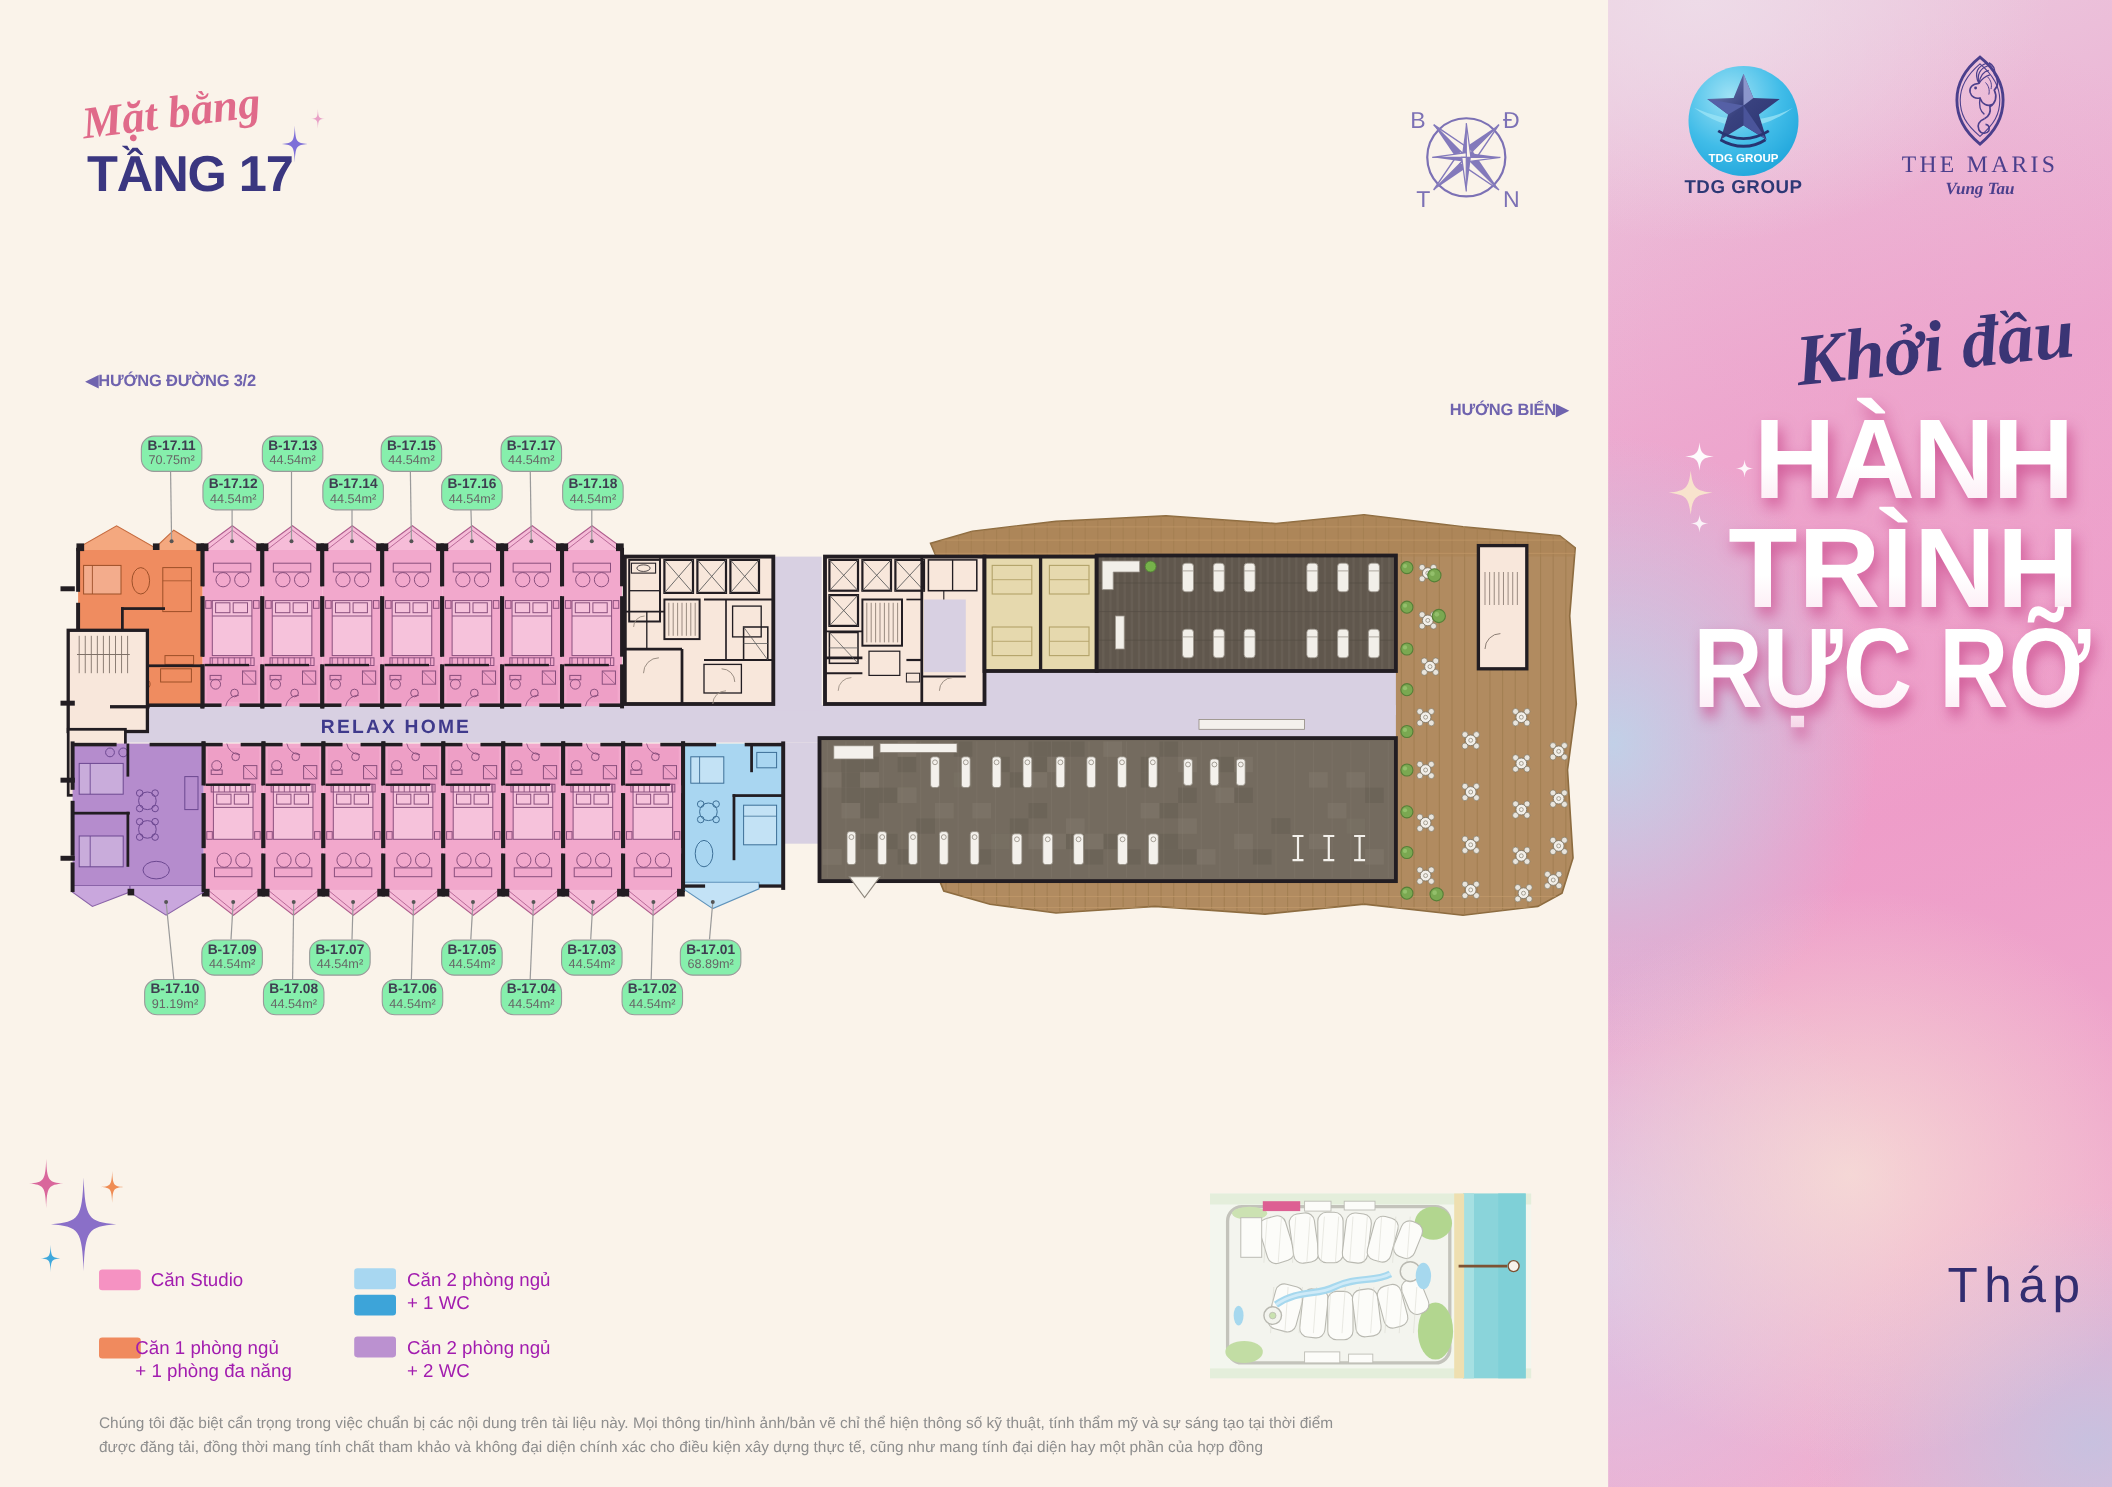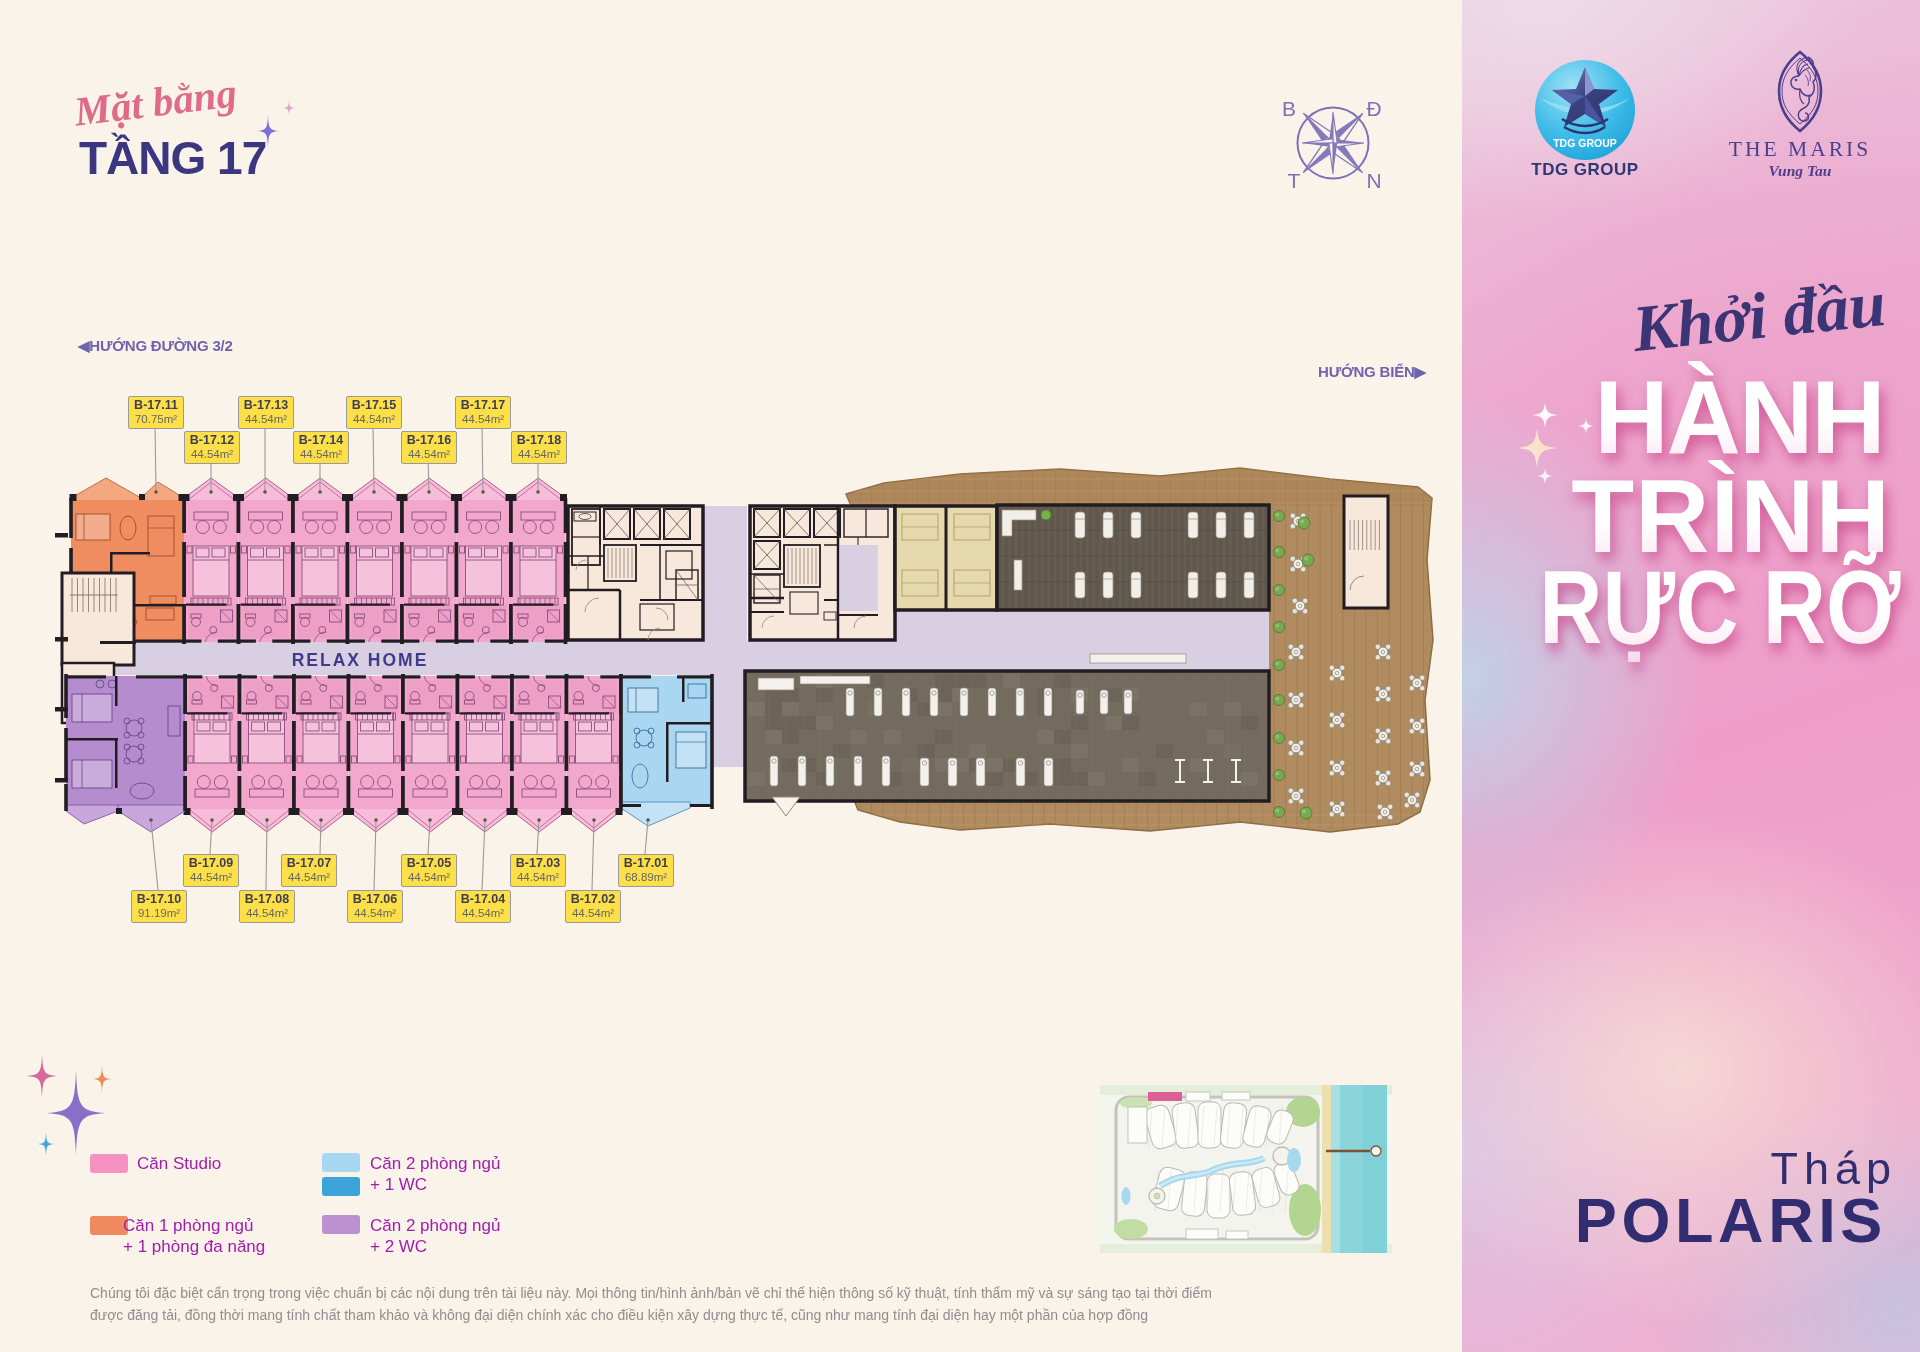--- a/index.html
+++ b/index.html
@@ -1,19 +1,19 @@
 <!DOCTYPE html>
 <html><head><meta charset="utf-8">
 <style>
 *{margin:0;padding:0;box-sizing:border-box;}
 html,body{width:1920px;height:1352px;overflow:hidden;}
 body{font-family:"Liberation Sans",sans-serif;background:#faf3ea;position:relative;}
 .page{position:absolute;inset:0;}
 svg.plan{position:absolute;left:0;top:0;}
-.lbl{position:absolute;width:56px;background:#fde047;border:1.3px solid #9a9a9a;border-radius:2px;text-align:center;padding:2px 0 3px;line-height:1.05;}
+.lbl{position:absolute;width:56px;background:#86efac;border:1.3px solid #9a9a9a;border-radius:12px;text-align:center;padding:2px 0 3px;line-height:1.05;}
 .lbl .l1{font-size:12.5px;font-weight:700;color:#3e3e50;}
 .lbl .l2{font-size:11.5px;color:#666;margin-top:1px;}
 .script{font-family:"Liberation Serif",serif;font-style:italic;font-weight:700;}
 .panel{position:absolute;left:1462px;top:0;width:458px;height:1352px;overflow:hidden;
 background:
 radial-gradient(240px 280px at 1% 50%, rgba(186,216,236,.85), rgba(186,216,236,0)),
 radial-gradient(300px 260px at 48% 79%, rgba(247,226,215,.8), rgba(247,226,215,0)),
 radial-gradient(280px 300px at 0% 85%, rgba(214,204,236,.8), rgba(214,204,236,0)),
 radial-gradient(260px 220px at 96% 97%, rgba(186,198,228,.75), rgba(186,198,228,0)),
 radial-gradient(320px 220px at 18% 0%, rgba(238,221,233,.9), rgba(238,221,233,0)),
@@ -1593,15 +1593,14 @@
   <div class="hdr" style="top:359px;left:48px;letter-spacing:-2px;">HÀNH</div>
   <div class="hdr" style="top:458px;left:40px;letter-spacing:1px;">TRÌNH</div>
   <div class="hdr" style="top:549px;left:29px;transform:scaleX(0.85);transform-origin:50% 50%;">RỰC RỠ</div>
   <svg width="140" height="140" style="position:absolute;left:30px;top:390px;">
     <path d="M45,38 C47,54 49,56 65,58 C49,60 47,62 45,78 C43,62 41,60 25,58 C41,56 43,54 45,38Z" fill="#f8e3cd"></path>
     <path d="M53,12 C54,22 56,24 66,25 C56,26 54,28 53,38 C52,28 50,26 40,25 C50,24 52,22 53,12Z" fill="#fff" opacity=".95"></path>
     <path d="M94,28 C94.6,34 96,35.4 102,36 C96,36.6 94.6,38 94,44 C93.4,38 92,36.6 86,36 C92,35.4 93.4,34 94,28Z" fill="#fff" opacity=".9"></path>
     <path d="M53,78 C53.6,84 55,85.4 61,86 C55,86.6 53.6,88 53,94 C52.4,88 51,86.6 45,86 C51,85.4 52.4,84 53,78Z" fill="#fff" opacity=".85"></path>
   </svg>
   <div style="position:absolute;right:23px;top:1143px;font-size:45px;color:#322d70;font-weight:500;letter-spacing:6px;">Tháp</div>
-  <div style="position:absolute;right:33px;top:1184px;font-size:63px;color:#322d70;font-weight:700;letter-spacing:4.6px;">POLARIS</div>
 </div>
 </div>
 
 </body></html>

